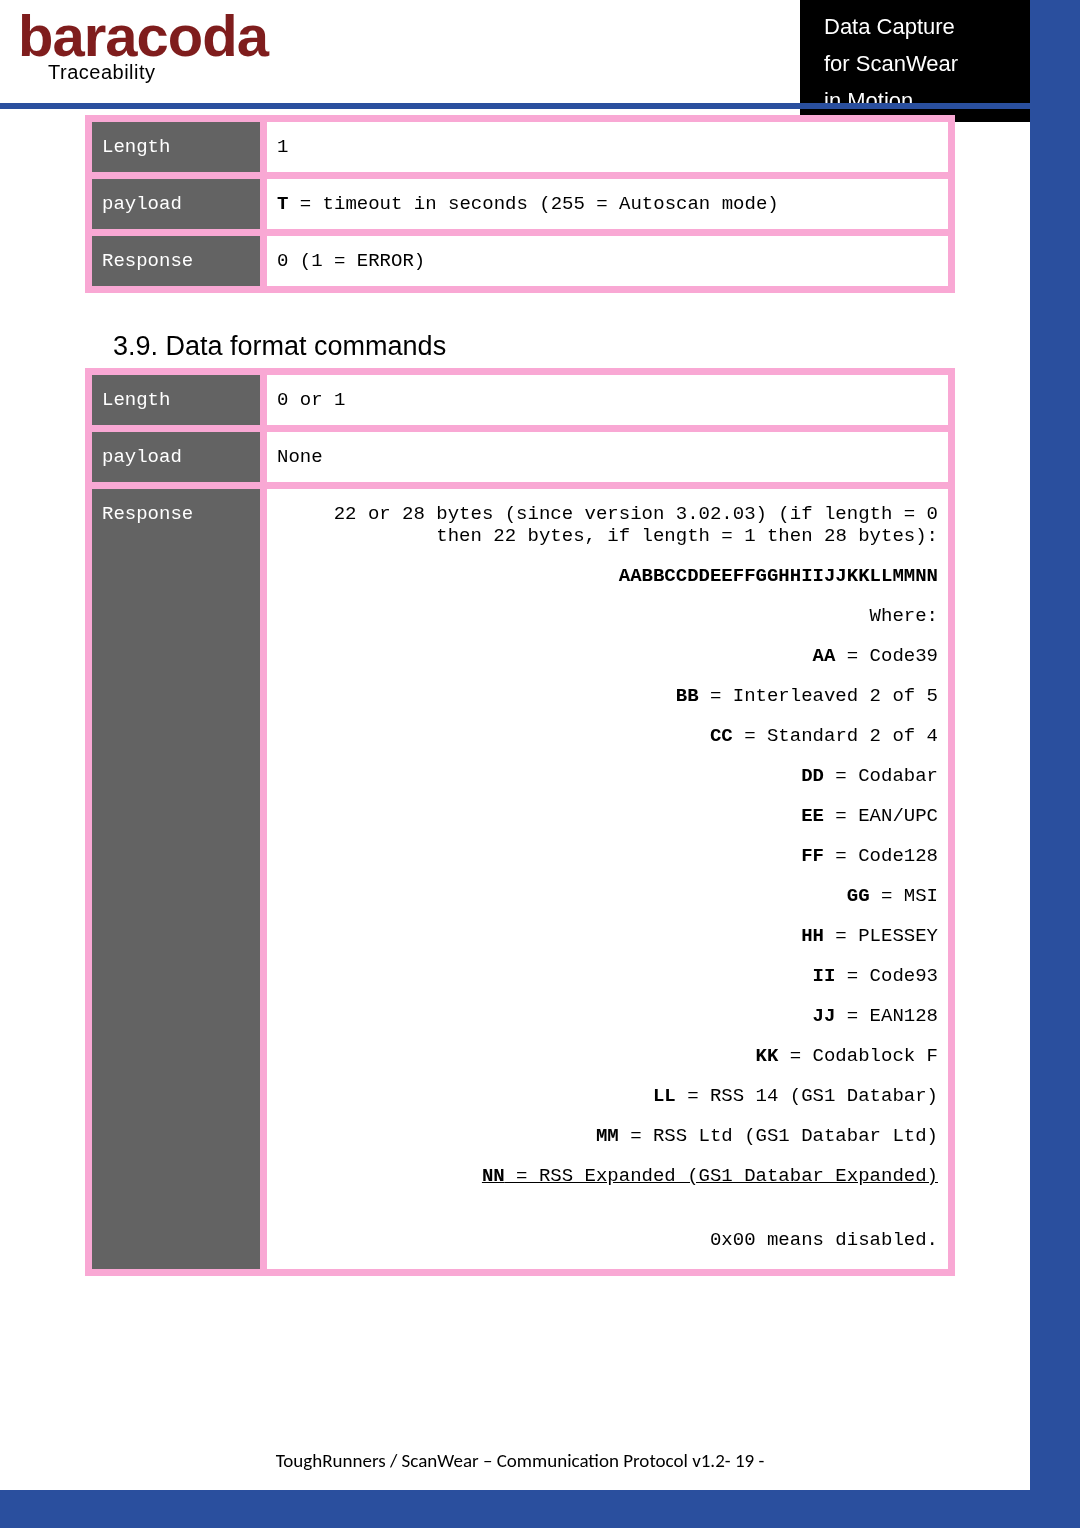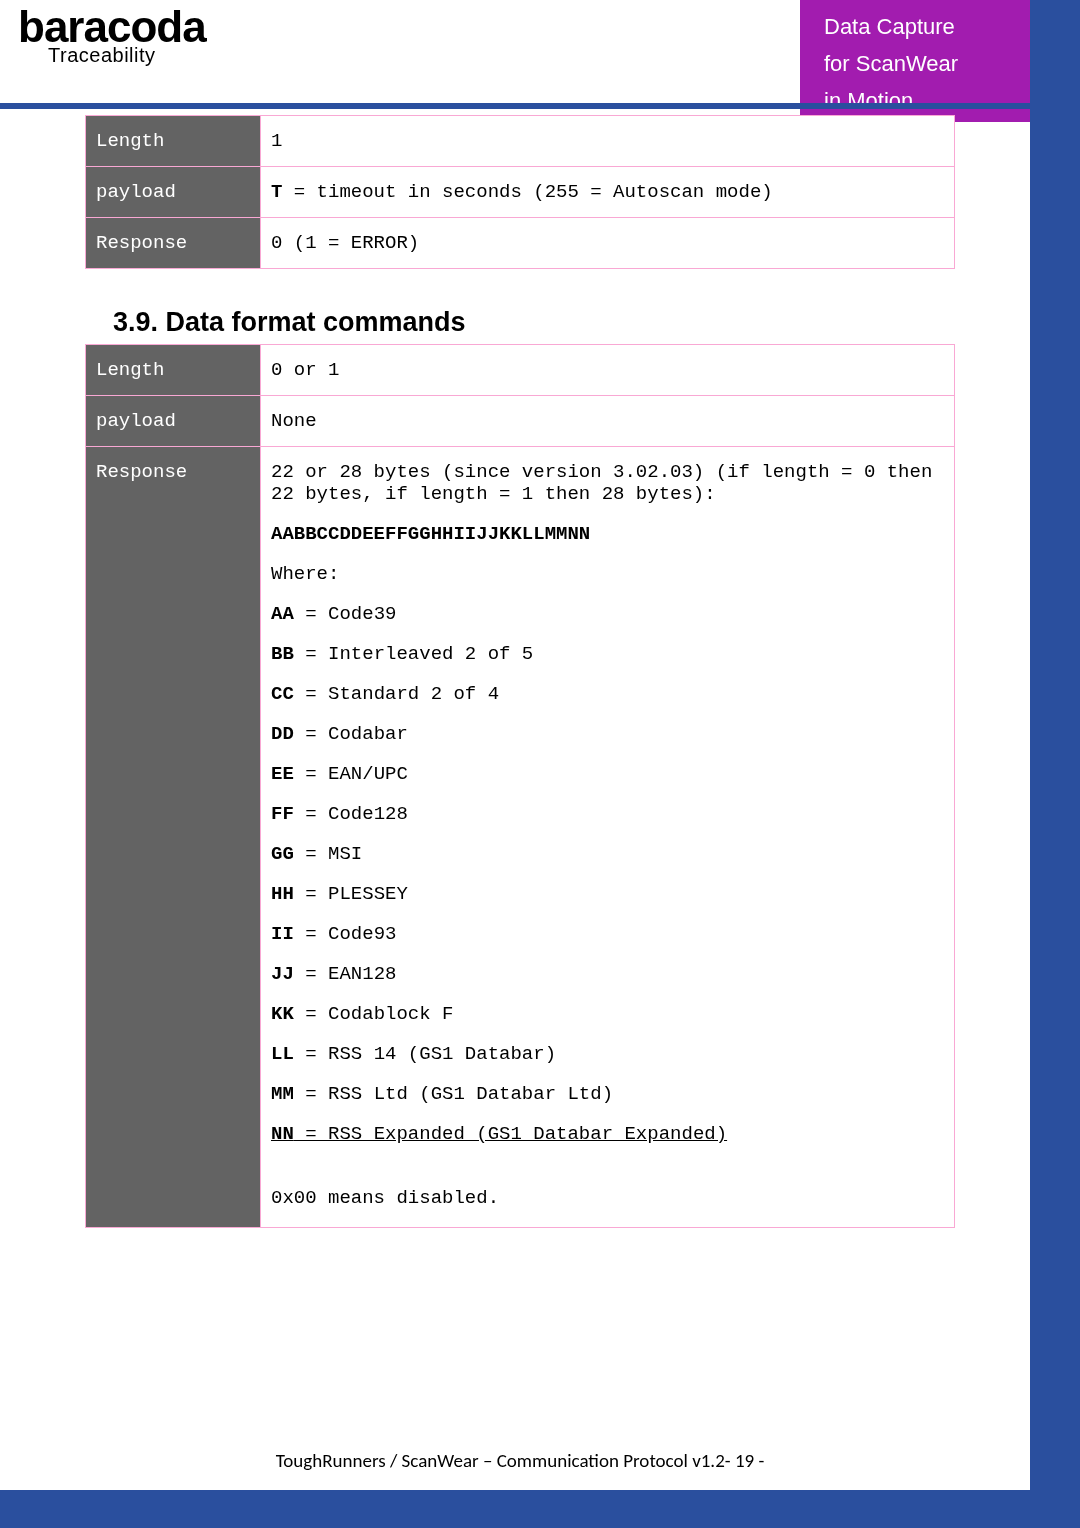--- a/index.html
+++ b/index.html
@@ -22,41 +22,41 @@
     width: 100%;
     height: 105px;
     position: relative;
   }
   .logo {
     position: absolute;
     left: 18px;
     top: 2px;
   }
   .logo-name {
-    font-size: 44px;
+    font-size: 58px;
     font-weight: 900;
-    color: #000000;
+    color: #7f1d1d;
     letter-spacing: -1px;
     font-family: Arial, sans-serif;
   }
   .logo-tagline {
     font-size: 20px;
     color: #000;
     letter-spacing: 0.5px;
     font-family: Arial, sans-serif;
     margin-top: -8px;
     padding-left: 30px;
   }
   .header-right {
     position: absolute;
     right: 0;
     top: 0;
     width: 230px;
     height: 122px;
-    background: #a21caf;
+    background: #000000;
     color: white;
     padding: 8px 0 0 24px;
     font-family: Arial, sans-serif;
   }
   .header-right div {
     font-size: 22px;
     line-height: 37px;
   }
   .blue-line {
     position: absolute;
@@ -71,21 +71,21 @@
     top: 115px;
     left: 85px;
     width: 870px;
   }
   table {
     border-collapse: collapse;
     width: 100%;
     margin-bottom: 0;
   }
   td {
-    border: 1px solid #f9a8d4;
+    border: 7px solid #f9a8d4;
     padding: 14px 10px 14px 10px;
     vertical-align: top;
   }
   td.label {
     background: #636363;
     color: white;
     font-family: "Courier New", monospace;
     font-size: 19px;
     width: 175px;
   }
@@ -94,26 +94,27 @@
     color: #000;
     font-family: "Courier New", monospace;
     font-size: 19px;
   }
   td.value b, td.value strong {
     font-weight: bold;
   }
   .section-title {
     font-family: Arial, sans-serif;
     font-size: 27px;
-    font-weight: bold;
+    font-weight: normal;
     color: #000;
     margin: 38px 0 6px 28px;
   }
   .response-block p {
     margin: 0 0 18px 0;
+    text-align: right;
   }
   .footer {
     position: absolute;
     bottom: 18px;
     left: 85px;
     width: 870px;
     font-family: Calibri, Arial, sans-serif;
     font-size: 19px;
     color: #000;
     display: flex;

